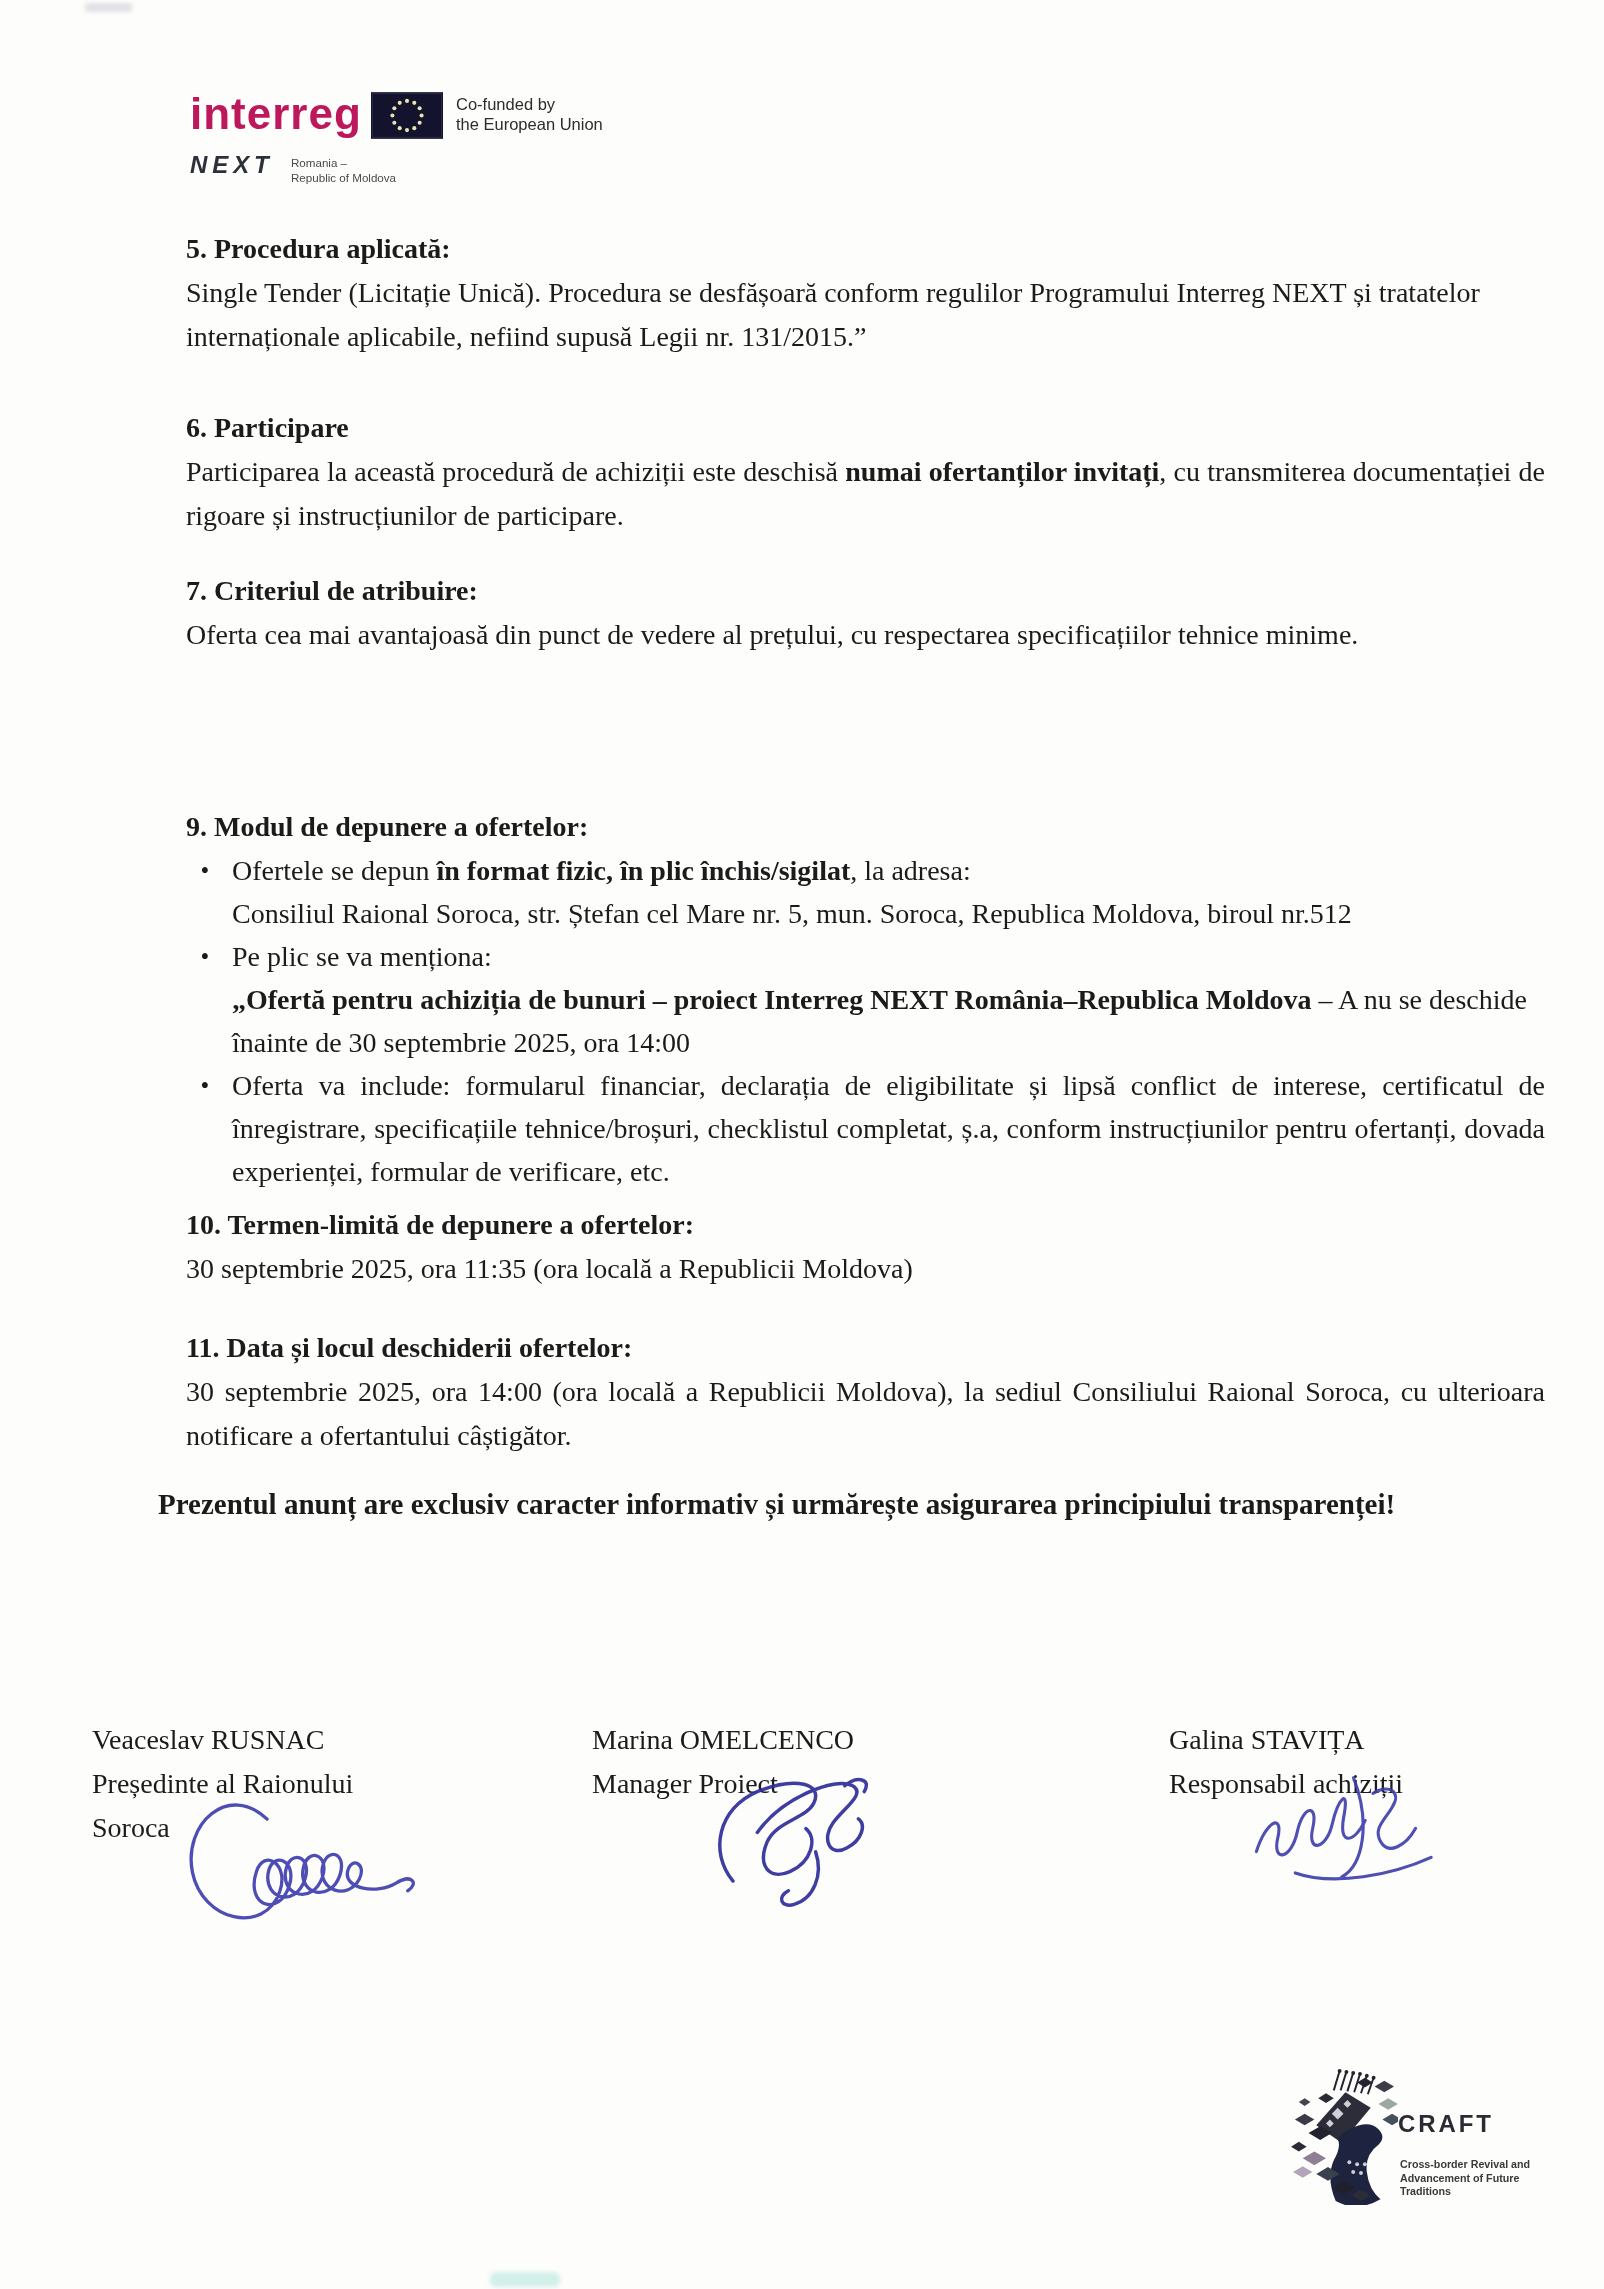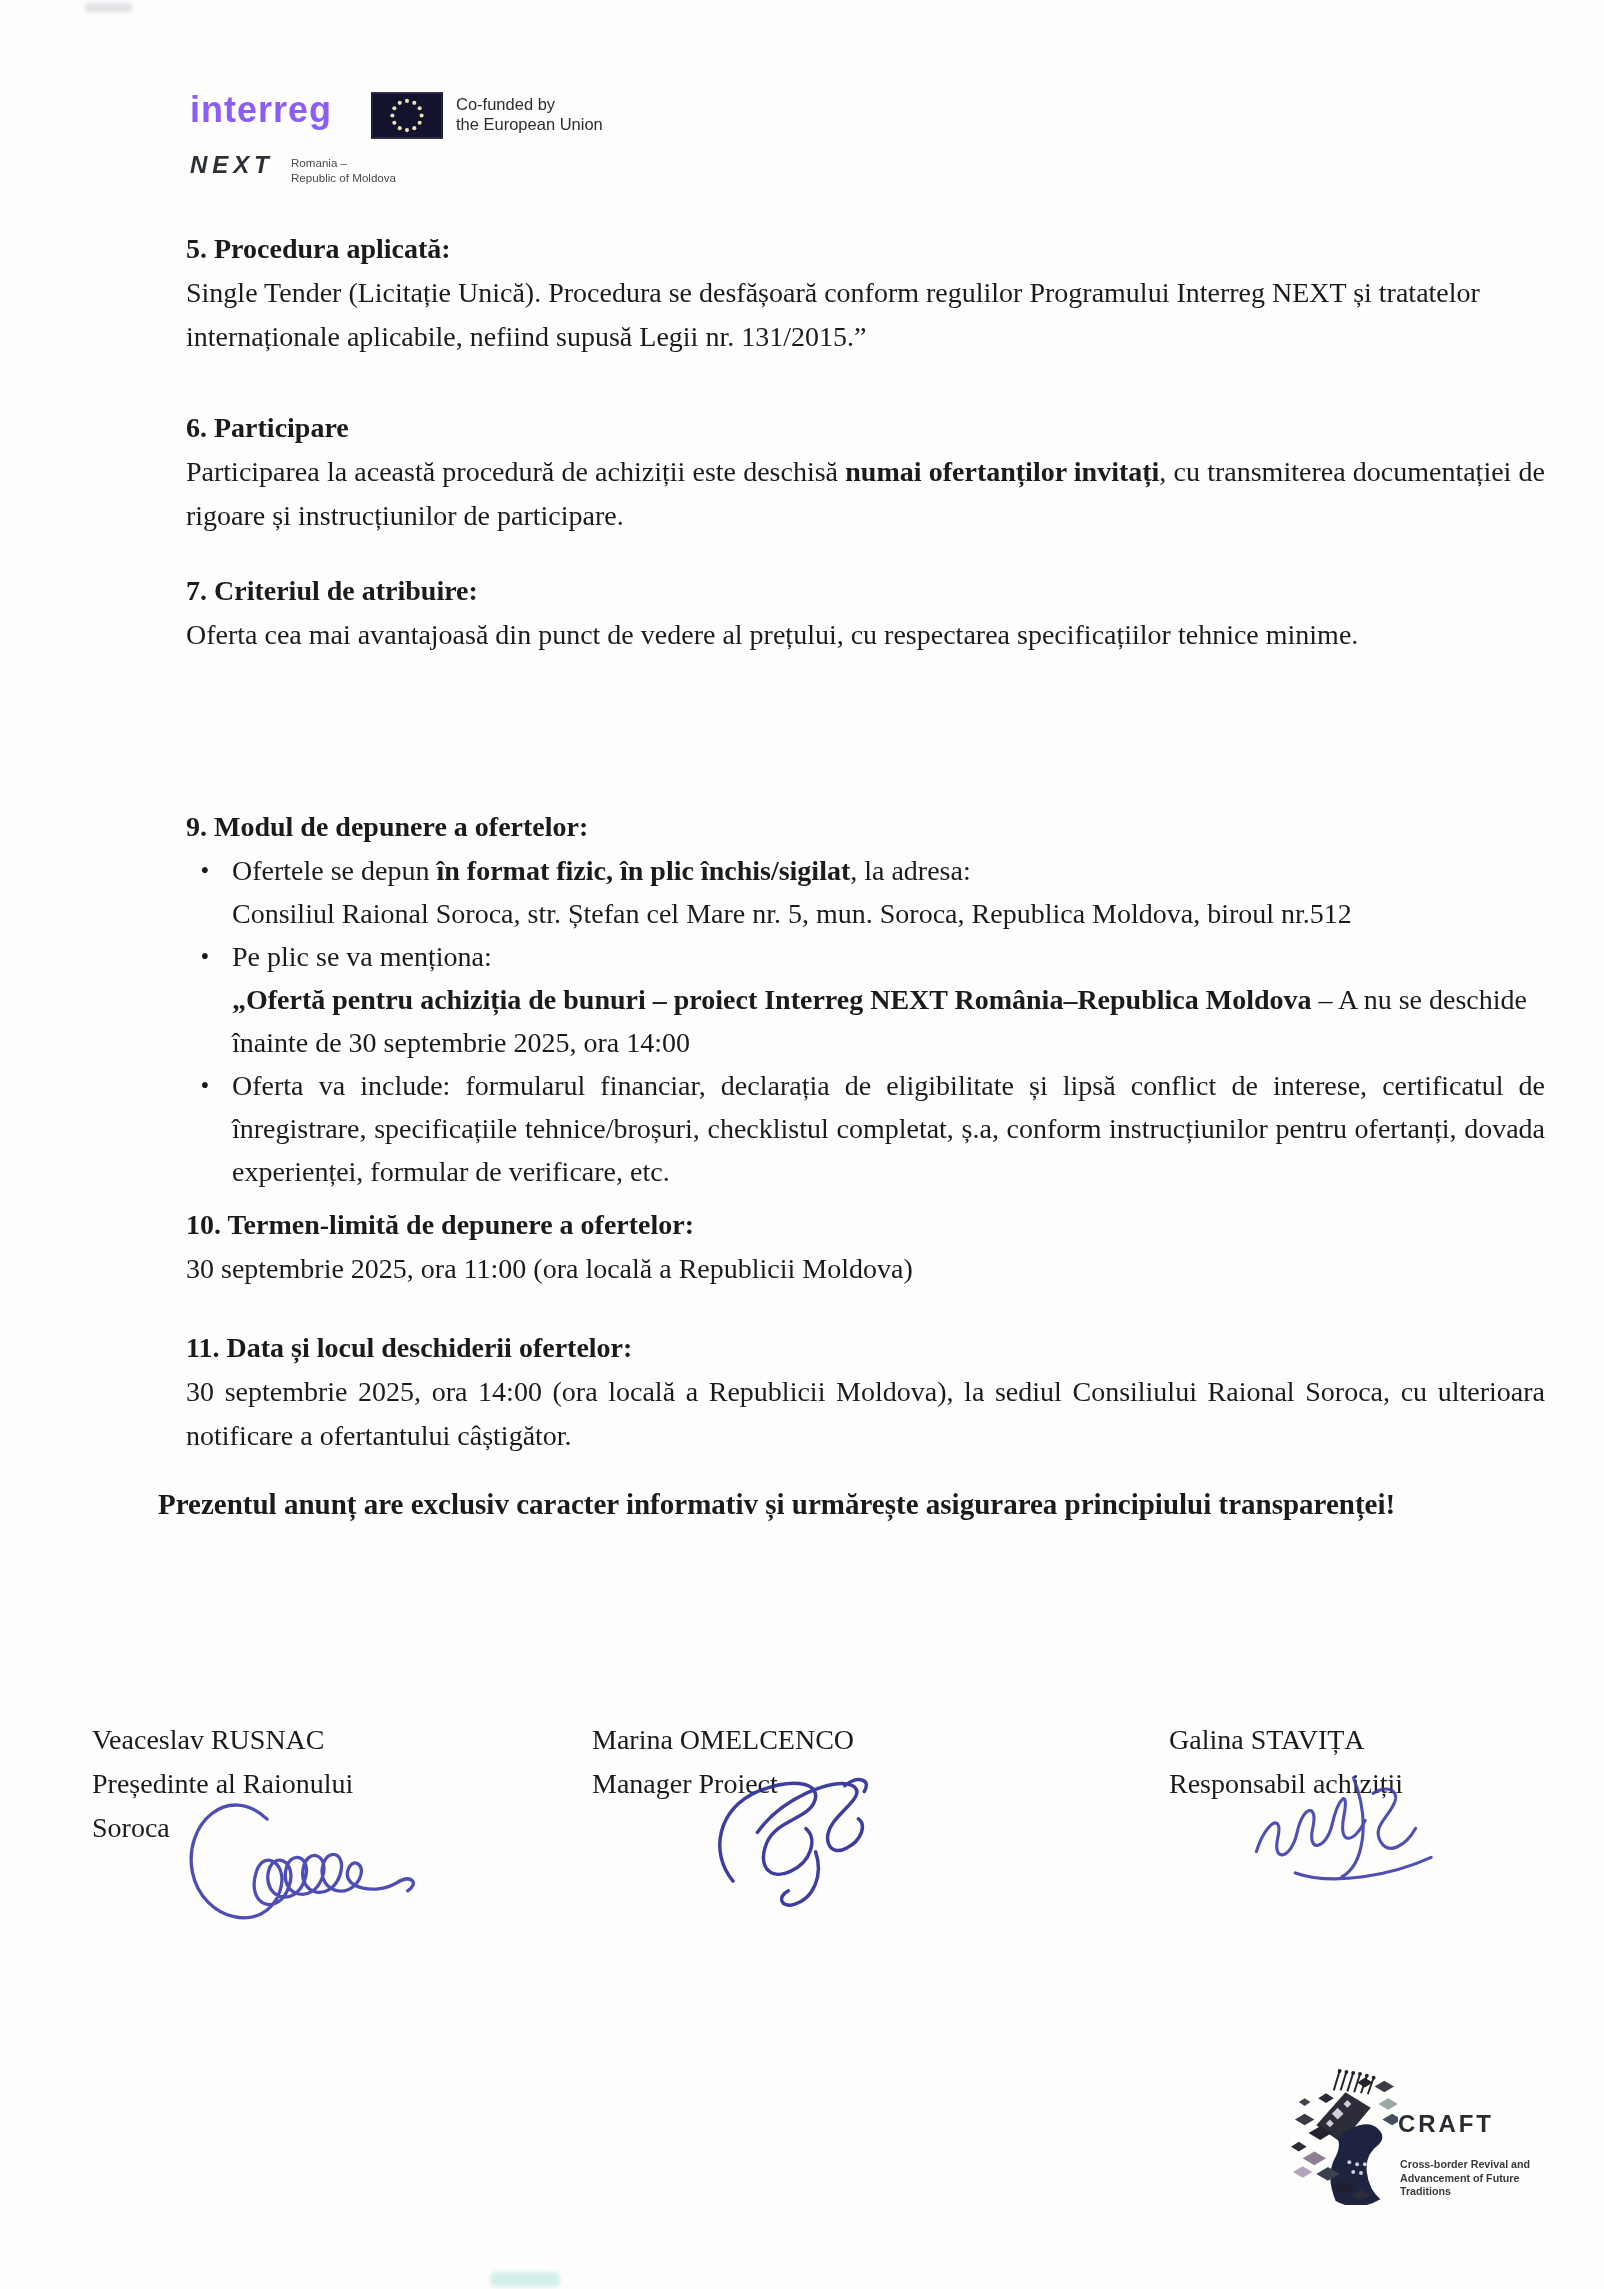--- a/index.html
+++ b/index.html
@@ -8,21 +8,21 @@
     width:1605px;height:2289px;
     background:#fdfdfc;
     overflow:hidden;
     font-family:"Liberation Serif","DejaVu Serif",serif;
     color:#1b1b1b;
   }
   
   .interreg-word{
     position:absolute;left:190px;top:89px;
     font-family:"Liberation Sans","DejaVu Sans",sans-serif;
-    font-size:36px;font-weight:600;letter-spacing:1px;color:#8b5cf6;
+    font-size:44px;font-weight:600;letter-spacing:1px;color:#be185d;
   }
   .eu-flag{position:absolute;left:371px;top:92px;width:72px;height:47px;}
   .cofunded{
     position:absolute;left:456px;top:94px;
     font-family:"Liberation Sans","DejaVu Sans",sans-serif;
     font-size:16.5px;line-height:20.4px;color:#2d2d2d;
   }
   .next-word{
     position:absolute;left:190px;top:151px;
     font-family:"Liberation Sans","DejaVu Sans",sans-serif;
@@ -128,21 +128,21 @@
       <div class="bullet-row"><span>Ofertele se depun </span><b>în format fizic, în plic închis/sigilat</b><span>, la adresa:</span></div>
       <div class="bullet-cont">Consiliul Raional Soroca, str. Ștefan cel Mare nr. 5, mun. Soroca, Republica Moldova, biroul nr.512</div>
       <div class="bullet-row">Pe plic se va menționa:</div>
       <div class="bullet-cont"><b>„Ofertă pentru achiziția de bunuri – proiect Interreg NEXT România–Republica Moldova</b><span> – A nu se deschide înainte de 30 septembrie 2025, ora 14:00</span></div>
       <div class="bullet-row just">Oferta va include: formularul financiar, declarația de eligibilitate și lipsă conflict de interese, certificatul de înregistrare, specificațiile tehnice/broșuri, checklistul completat, ș.a, conform instrucțiunilor pentru ofertanți, dovada experienței, formular de verificare, etc.</div>
     </div>
   </div>
 
   <div class="sec" style="top:1203px">
     <h3>10. Termen-limită de depunere a ofertelor:</h3>
-    <p>30 septembrie 2025, ora 11:00 (ora locală a Republicii Moldova)</p>
+    <p>30 septembrie 2025, ora 11:35 (ora locală a Republicii Moldova)</p>
   </div>
 
   <div class="sec" style="top:1326px">
     <h3>11. Data și locul deschiderii ofertelor:</h3>
     <p class="just">30 septembrie 2025, ora 14:00 (ora locală a Republicii Moldova), la sediul Consiliului Raional Soroca, cu ulterioara notificare a ofertantului câștigător.</p>
   </div>
 
   <div class="notice" style="top:1483px">Prezentul anunț are exclusiv caracter informativ și urmărește asigurarea principiului transparenței!</div>
 
   <div class="sig-col" style="left:92px;top:1718px;width:311px">

